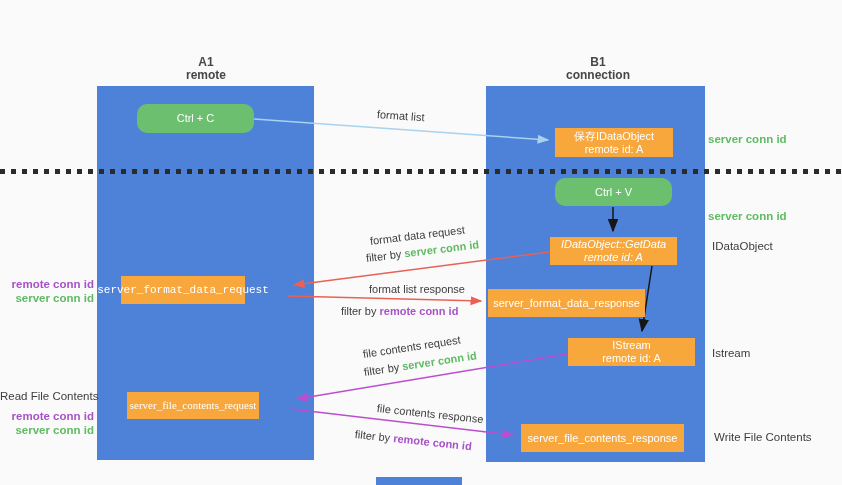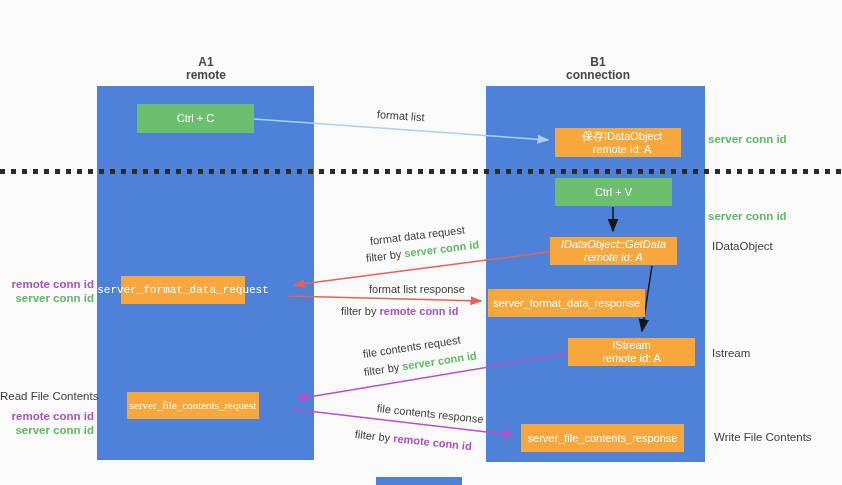--- a/index.html
+++ b/index.html
@@ -12,21 +12,21 @@
     font-family:"Liberation Sans",sans-serif;overflow:hidden;}
   .abs{position:absolute;}
   .title{left:321px;top:8px;width:200px;text-align:center;font-size:16px;
     line-height:20px;color:#3a3a3a;}
   .col-header{font-size:12px;line-height:13px;color:#474747;text-align:center;width:120px;font-weight:bold;}
   .lifeline{background:var(--column-blue);}
   .divider{left:0;top:169px;width:842px;height:5px;
     background:repeating-linear-gradient(90deg,#2b2b2b 0 5px,transparent 5px 11px);}
   .node{display:flex;flex-direction:column;align-items:center;justify-content:center;
     color:#ffffff;font-size:11px;line-height:13px;text-align:center;white-space:nowrap;}
-  .green-node{background:var(--button-green);}
+  .green-node{background:var(--button-green);border-radius:10px;}
   .orange-node{background:var(--box-orange);}
   .arrow-label{font-size:11px;color:var(--dark-text);white-space:nowrap;transform-origin:left center;}
   .side-label{font-size:11.5px;white-space:nowrap;}
   .green-t{color:var(--green-text);font-weight:bold;}
   .purple-t{color:var(--purple-text);font-weight:bold;}
   .dark-t{color:var(--dark-text);}
   .left-stack{width:94px;text-align:right;line-height:13.5px;}
   svg.arrows{position:absolute;left:0;top:0;pointer-events:none;}
   .scroll-thumb{left:376px;top:477px;width:86px;height:8px;background:var(--column-blue);}
 </style>
@@ -74,21 +74,21 @@
     <line x1="291" y1="409" x2="513" y2="435" style="stroke:var(--magenta-arrow)" stroke-width="1.5" marker-end="url(#m-mag)"></line>
   </svg>
 
   <div class="abs node green-node" style="left:137px;top:104px;width:117px;height:29px;">
     <div>Ctrl + C</div>
   </div>
   <div class="abs node green-node" style="left:555px;top:178px;width:117px;height:28px;">
     <div>Ctrl + V</div>
   </div>
 
-  <div class="abs node orange-node" style="left:555px;top:128px;width:118px;height:29px;padding-left:8px;">
+  <div class="abs node orange-node" style="left:555px;top:128px;width:118px;height:29px;">
     <div>保存IDataObject</div>
     <div>remote id: A</div>
   </div>
   <div class="abs node orange-node" style="left:550px;top:237px;width:127px;height:28px;font-style:italic;">
     <div>IDataObject::GetData</div>
     <div>remote id: A</div>
   </div>
   <div class="abs node orange-node" style="left:568px;top:338px;width:127px;height:28px;">
     <div>IStream</div>
     <div>remote id: A</div>

